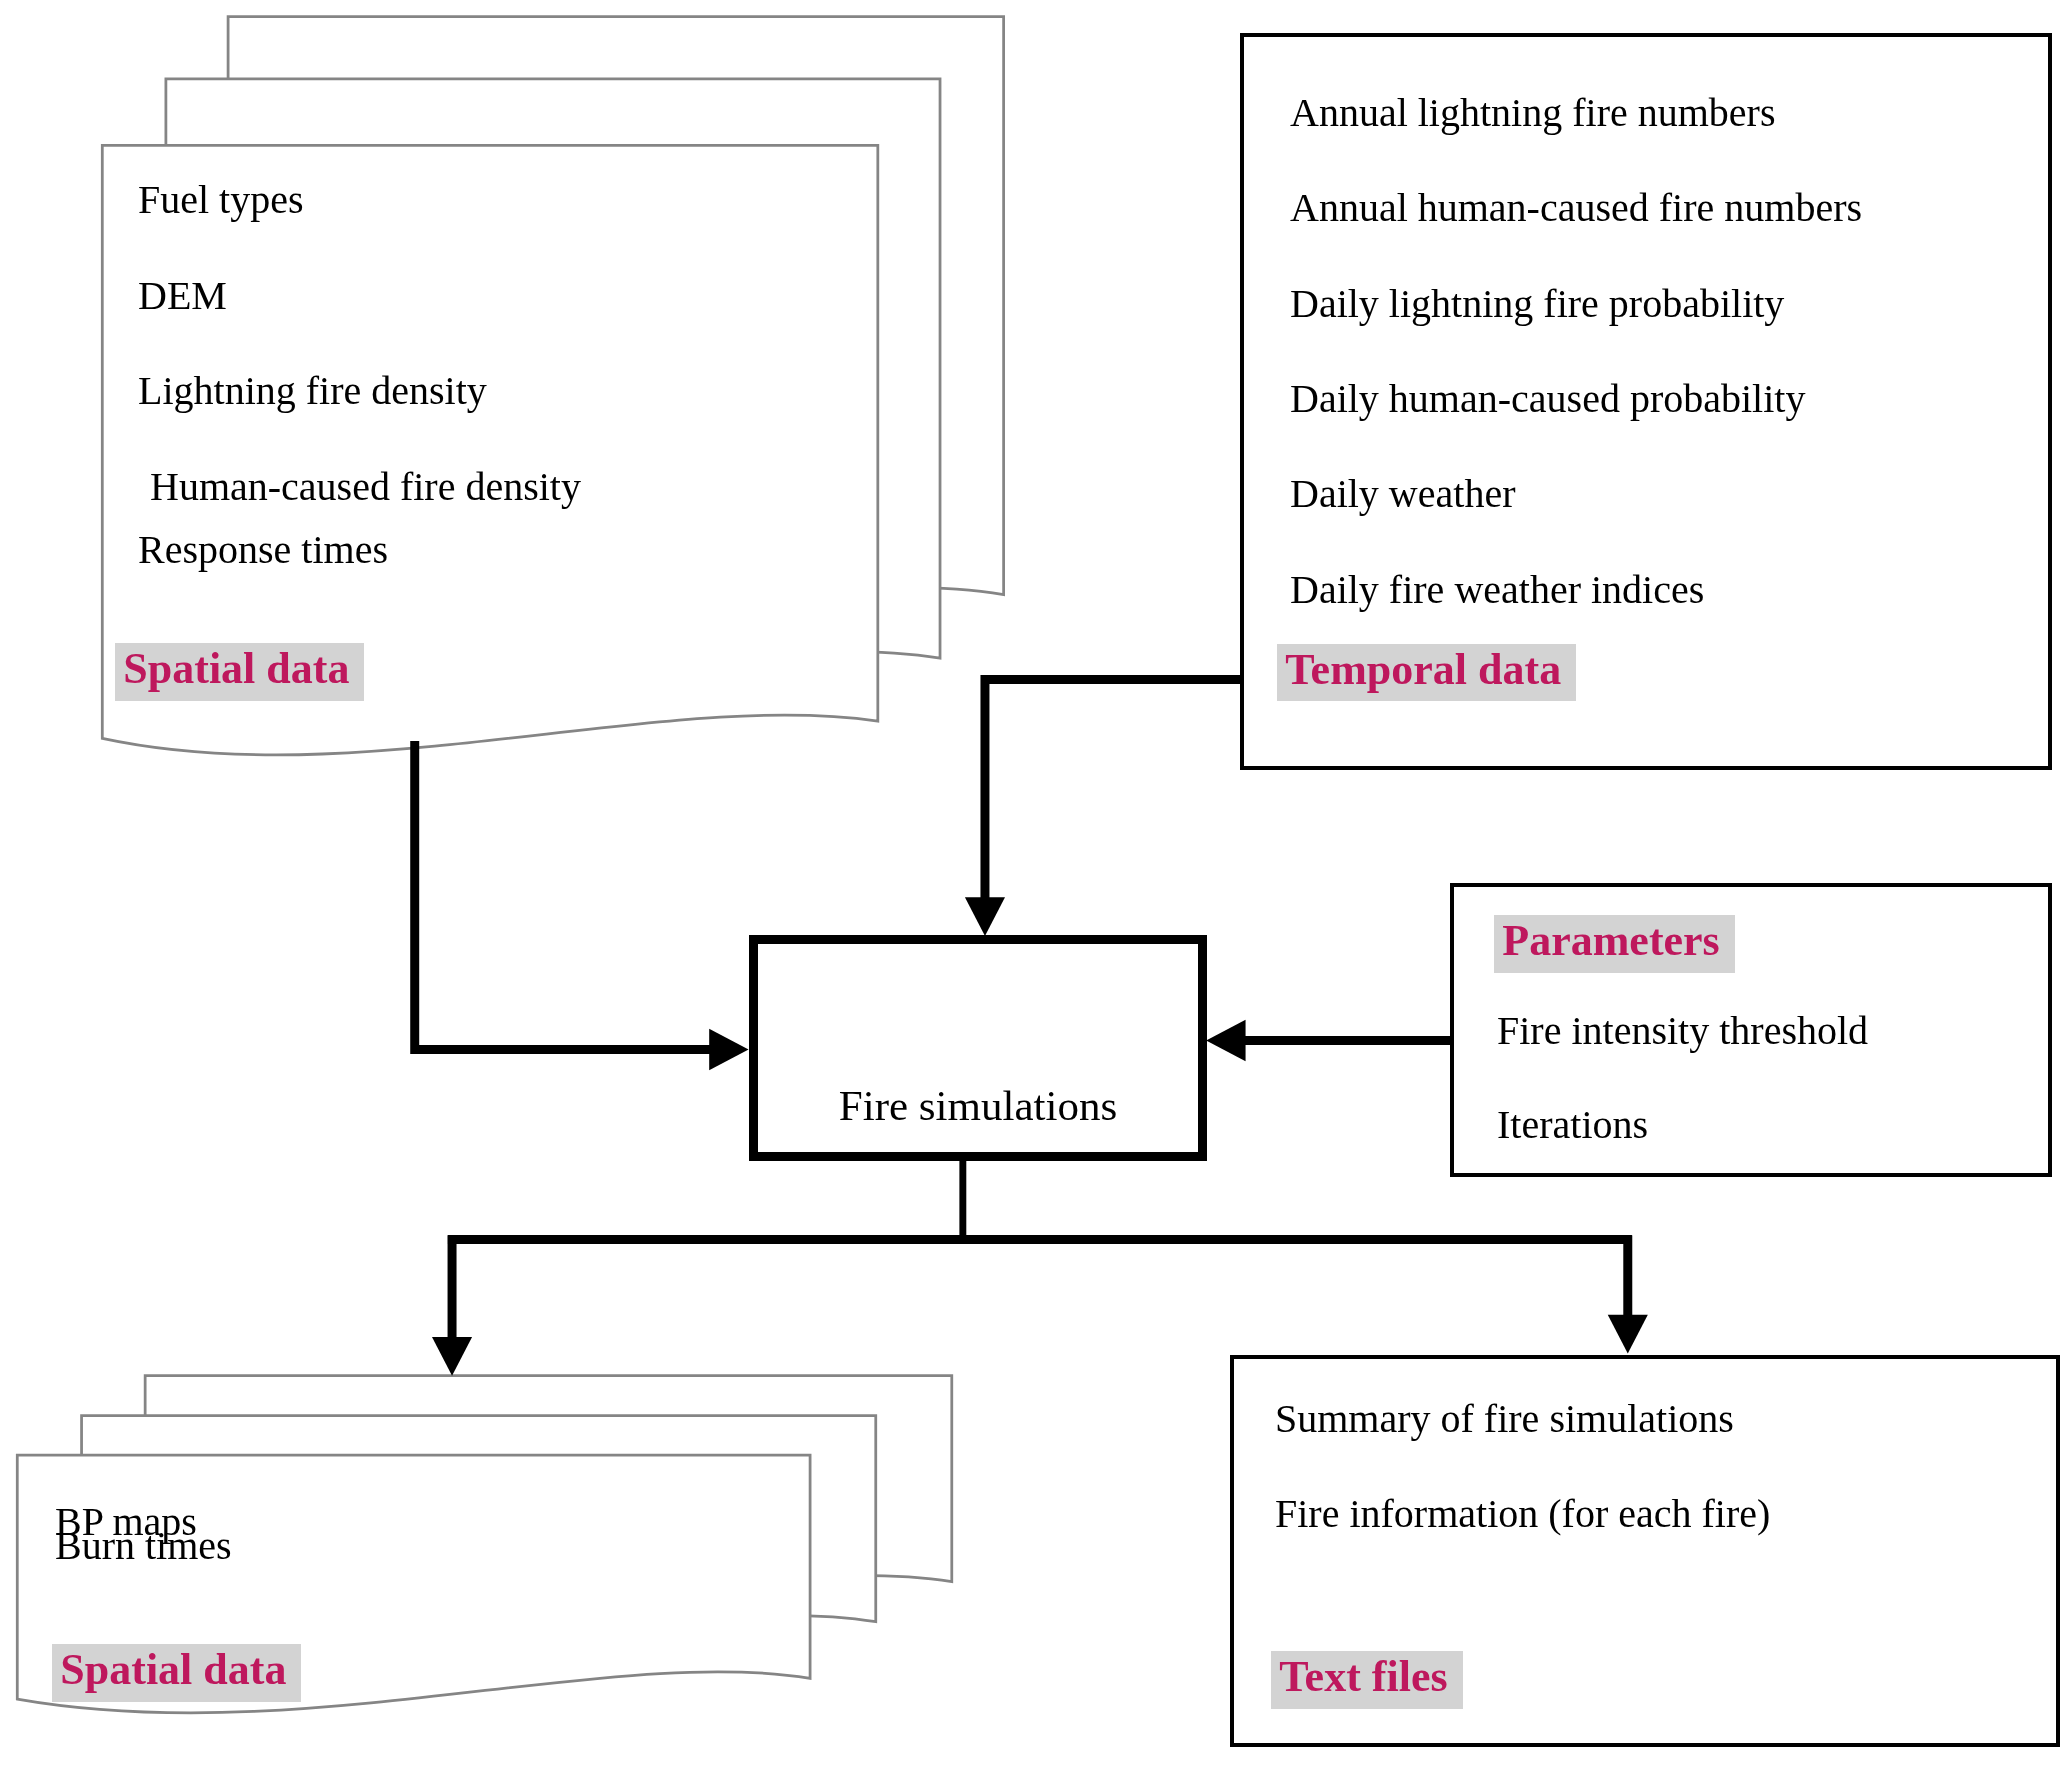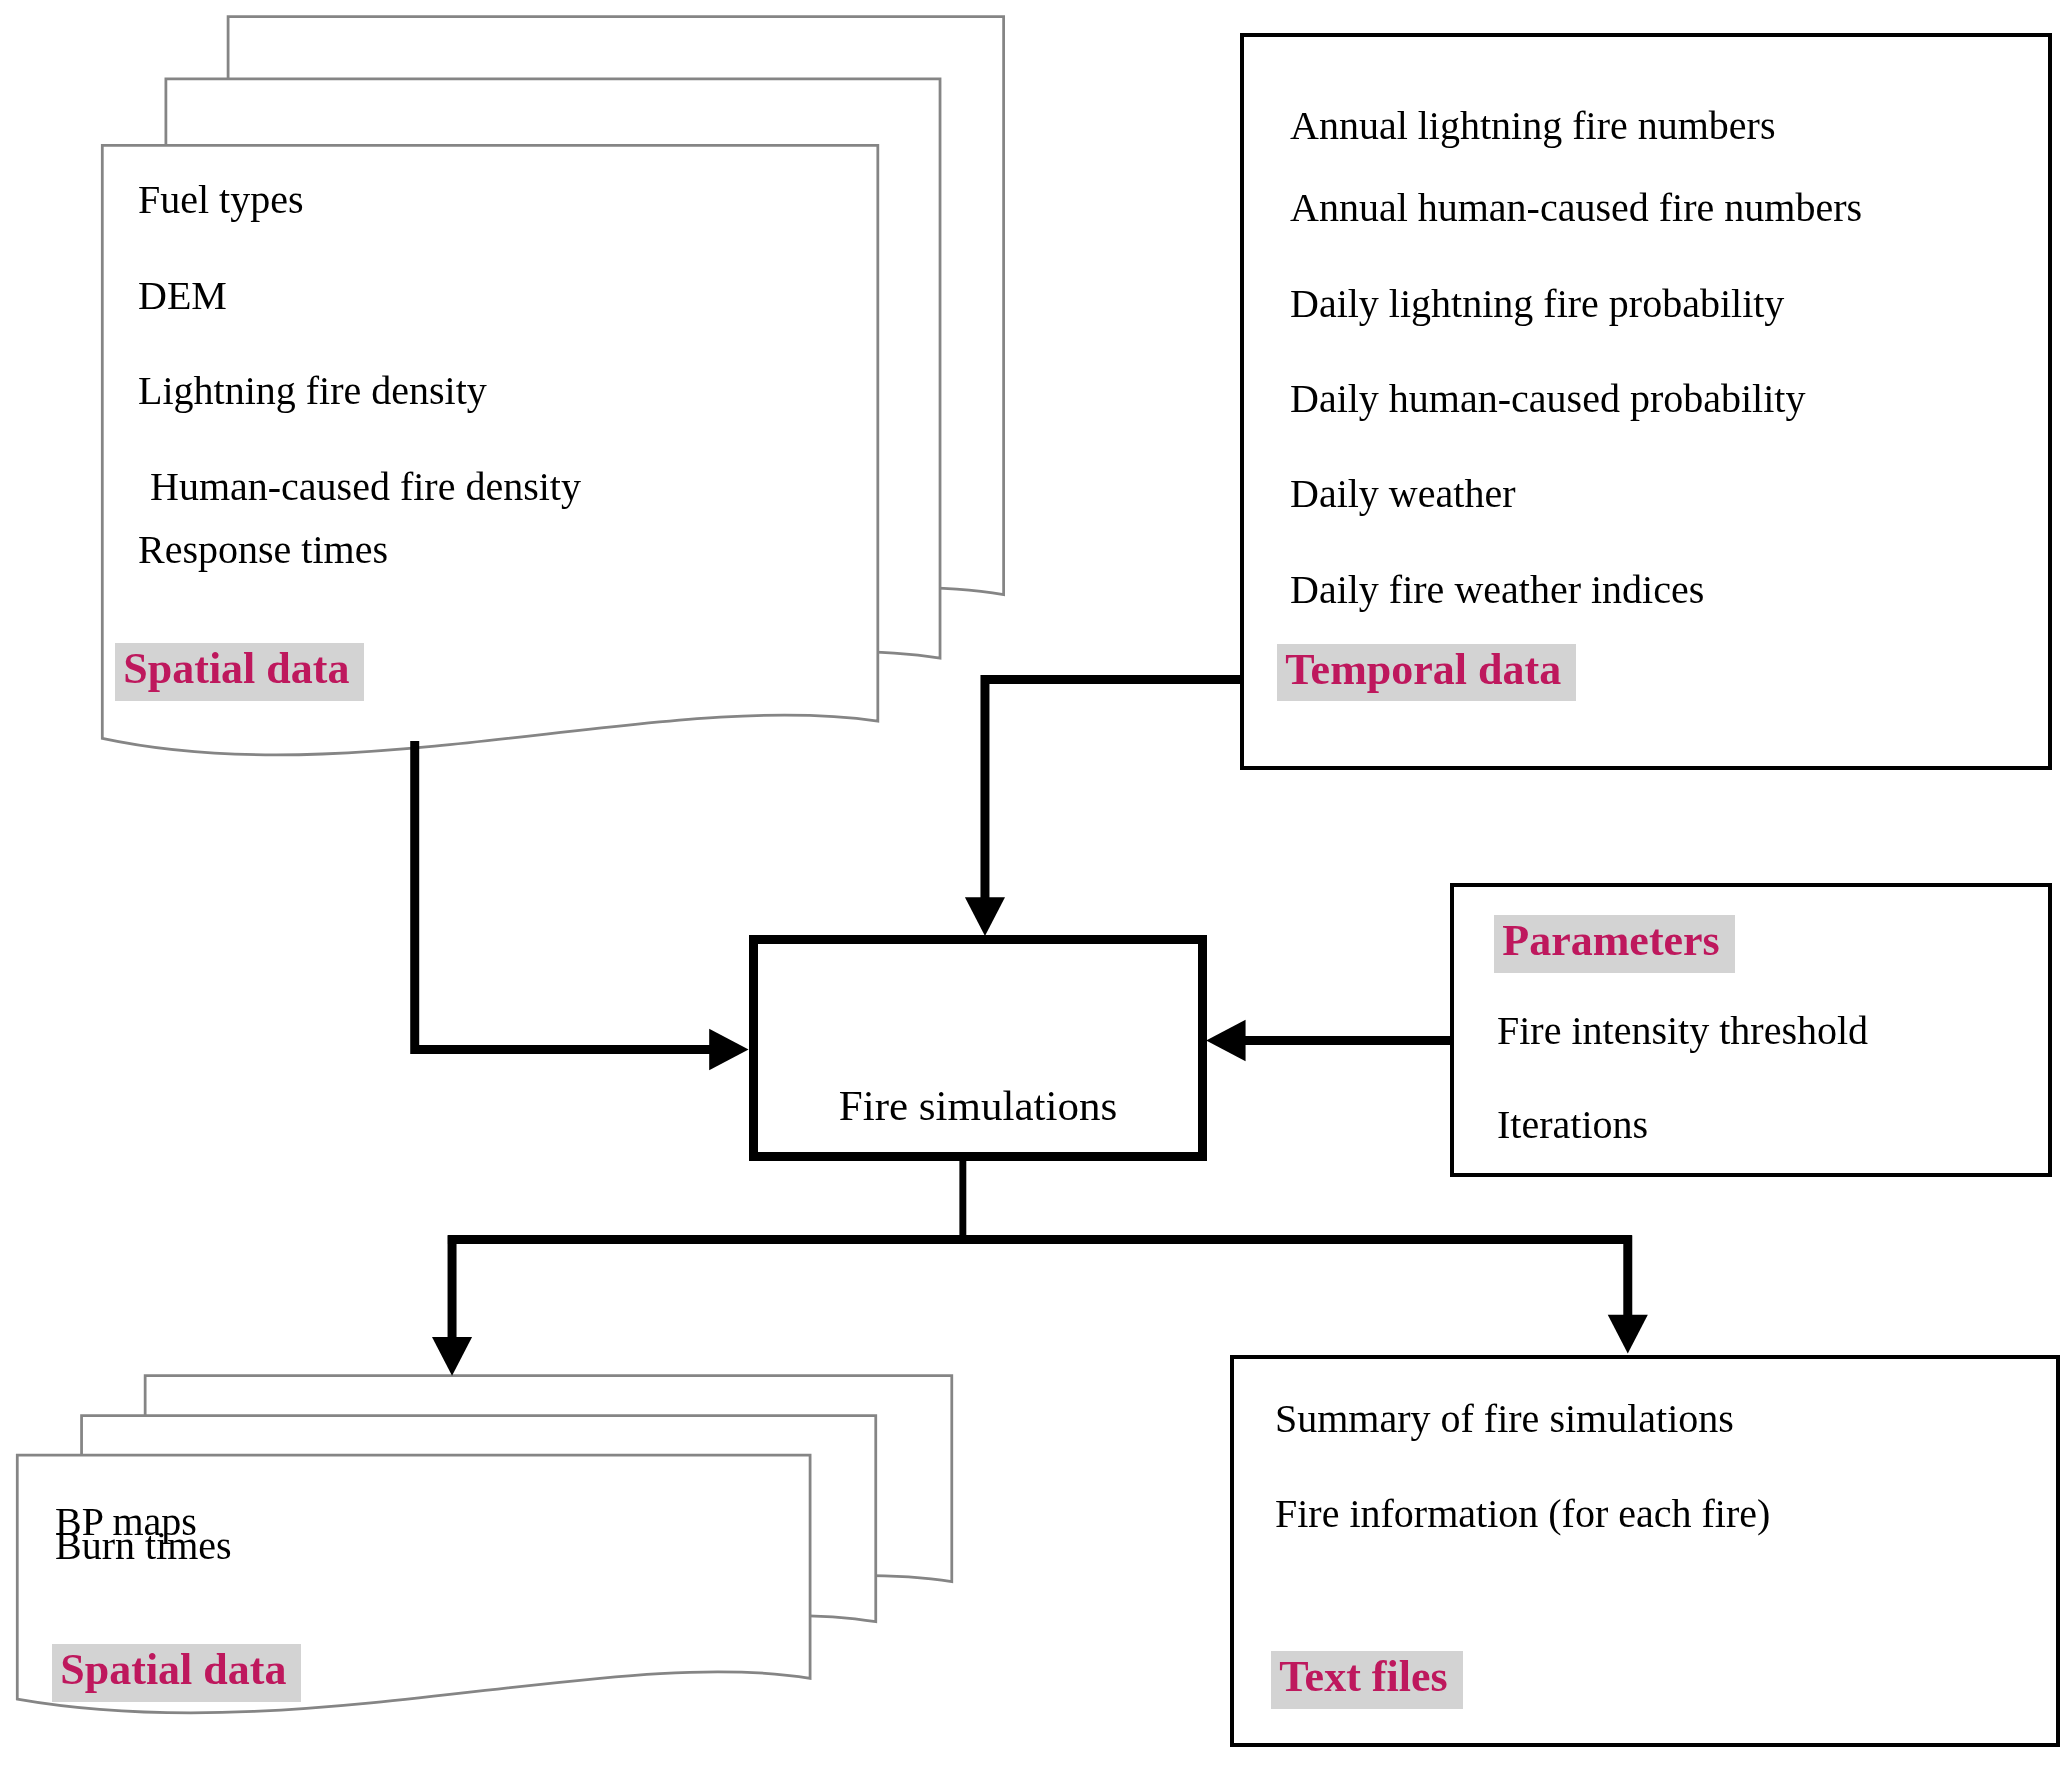--- a/index.html
+++ b/index.html
@@ -95,21 +95,21 @@
   <div>
     <div class="line" style="left:138px;top:178px;">Fuel types</div>
     <div class="line" style="left:138px;top:274px;">DEM</div>
     <div class="line" style="left:138px;top:369px;">Lightning fire density</div>
     <div class="line" style="left:138px;top:465px;margin-left:12px;">Human-caused fire density</div>
     <div class="line" style="left:138px;top:528px;">Response times</div>
     <div class="hl-label" style="left:115px;top:643px;">Spatial data</div>
   </div>
 
   <div class="box" style="left:1240px;top:32.5px;width:812px;height:737px;">
-    <div class="line" style="left:46px;top:54px;margin-top:13px;">Annual lightning fire numbers</div>
+    <div class="line" style="left:46px;top:54px;">Annual lightning fire numbers</div>
     <div class="line" style="left:46px;top:149px;">Annual human-caused fire numbers</div>
     <div class="line" style="left:46px;top:245px;">Daily lightning fire probability</div>
     <div class="line" style="left:46px;top:340px;">Daily human-caused probability</div>
     <div class="line" style="left:46px;top:435px;">Daily weather</div>
     <div class="line" style="left:46px;top:531px;">Daily fire weather indices</div>
     <div class="hl-label" style="left:33px;top:607px;">Temporal data</div>
   </div>
 
   <div class="box thick" style="left:749px;top:935px;width:458px;height:226px;">
     <div class="center-text line" style="top:138px;font-size:43px;position:absolute;">Fire simulations</div>

